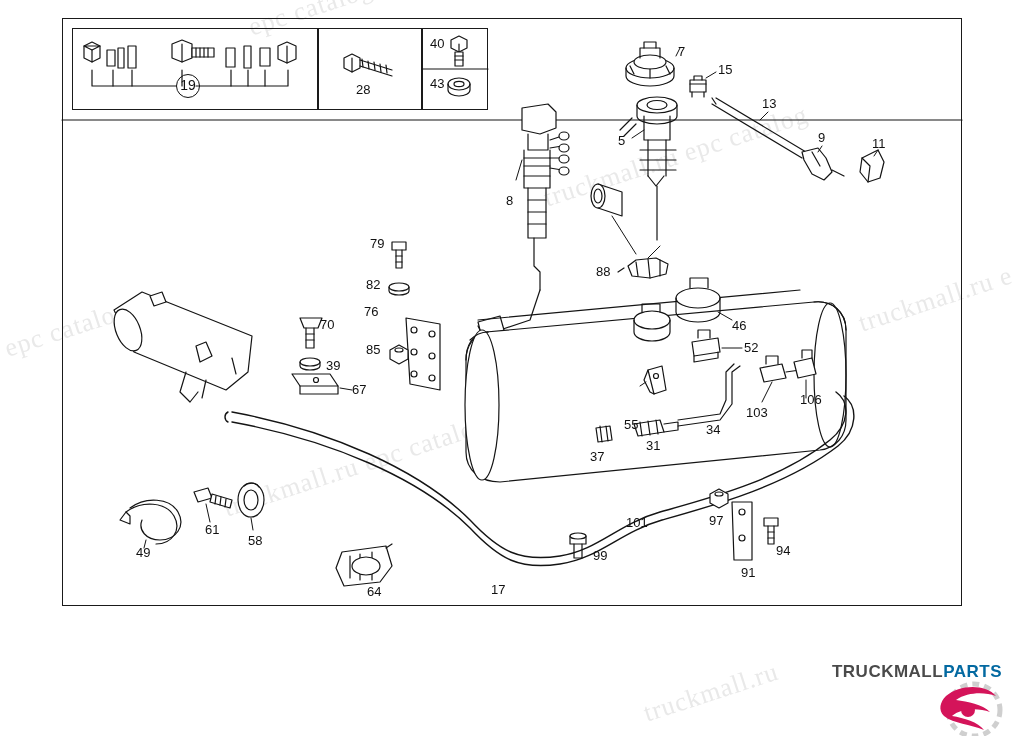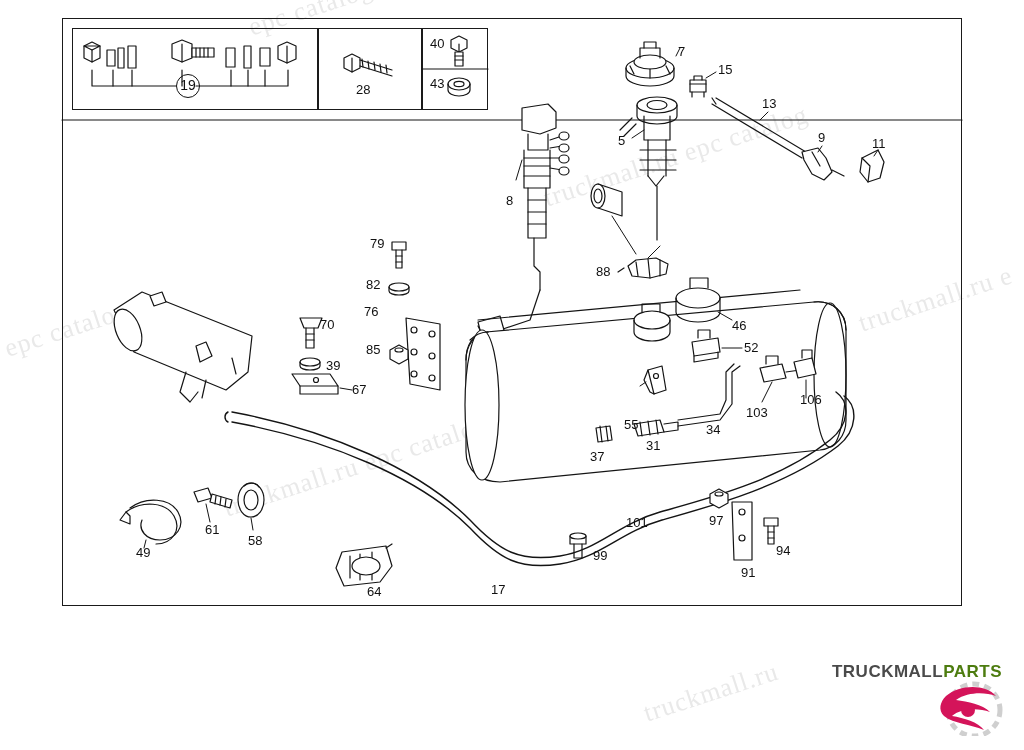--- a/index.html
+++ b/index.html
@@ -75,21 +75,21 @@
     position: absolute;
     right: 8px;
     top: 6px;
     font-family: "Liberation Sans", sans-serif;
     font-size: 17px;
     font-weight: bold;
     letter-spacing: 0.5px;
     color: #4a4a4a;
     white-space: nowrap;
   }
-  .brand-text .accent { color: #4d7c0f; }
+  .brand-text .accent { color: #0369a1; }
 </style>
 </head>
 <body>
 
 <div id="page">
 
   <div>
     <div class="wm" style="left:245px;top:14px;">epc catalog</div>
     <div class="wm" style="left:540px;top:185px;">truckmall.ru epc catalog</div>
     <div class="wm" style="left:855px;top:310px;">truckmall.ru e</div>

